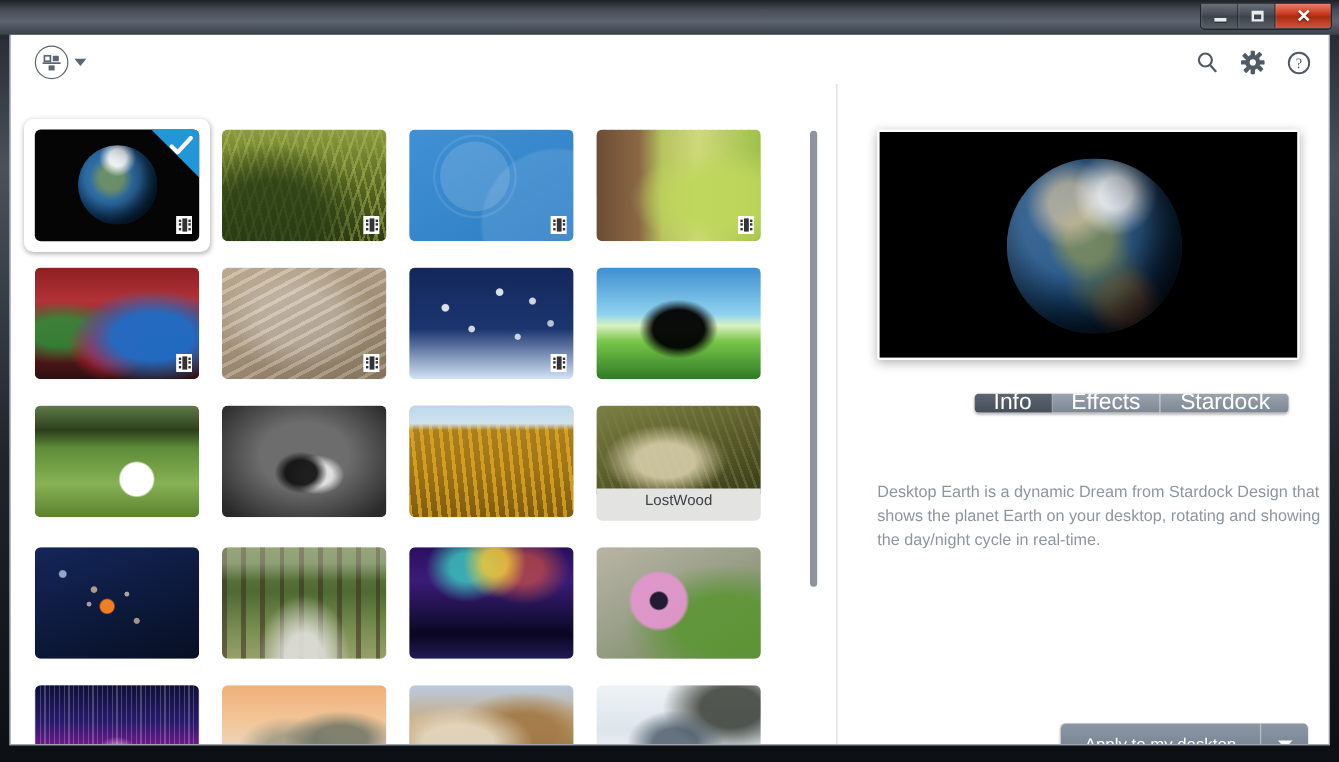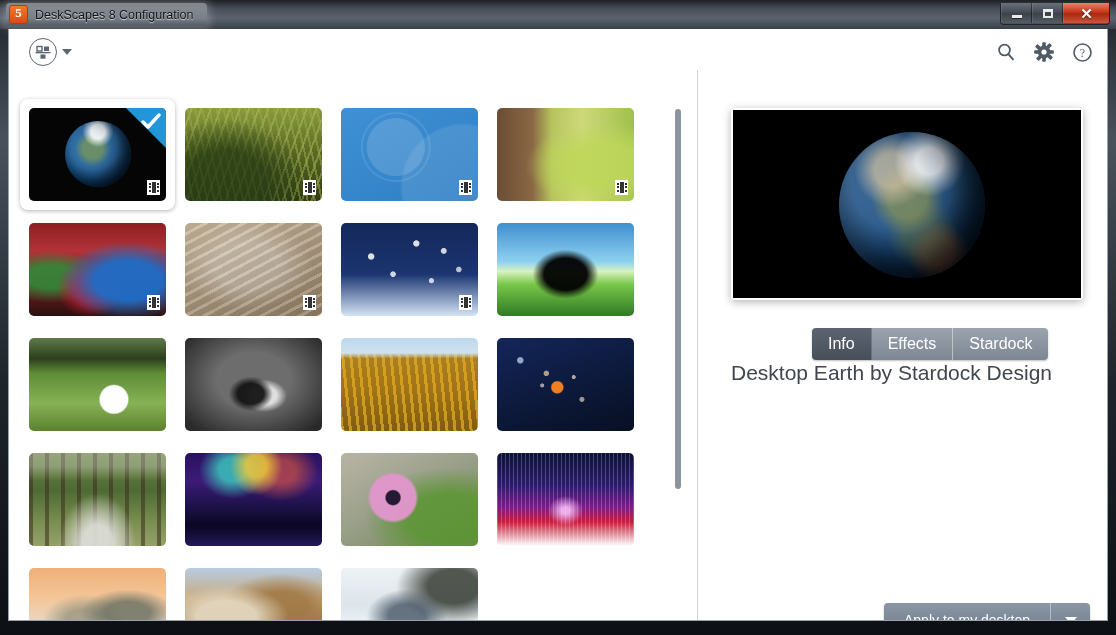--- a/index.html
+++ b/index.html
@@ -303,24 +303,24 @@
   
   #tab-group {
     position: absolute;
     left: 114px; top: 258px;
     display: flex;
     border-radius: 4px;
     overflow: hidden;
     box-shadow: 0 1px 2px rgba(0,0,0,0.25);
   }
   .tab {
-    height: 32px;
+    height: 16px;
     padding: 0 16px;
     display: flex; align-items: center; justify-content: center;
-    font-size: 16px;
+    font-size: 19px;
     color: #ffffff;
     background: linear-gradient(180deg,#9aa3ae 0%, #7d8793 100%);
     border-right: 1px solid rgba(255,255,255,0.45);
     box-sizing: border-box;
     white-space: nowrap;
   }
   .tab:last-child { border-right: none; }
   .tab.active {
     background: linear-gradient(180deg,#5b6470 0%, #474f59 100%);
     border-right-color: rgba(255,255,255,0.18);
@@ -373,24 +373,20 @@
     border-top: 7px solid #ffffff;
     display: block;
   }
 </style>
 </head>
 <body>
 
 <div id="window-frame">
 
   <div id="title-bar">
-    <div id="title-bar-inner">
-      <span id="app-icon"></span>
-      <span id="window-title">DeskScapes 8 Configuration</span>
-    </div>
 
     <div id="window-buttons">
       <div class="win-btn">
         <i class="glyph-min"></i>
       </div>
       <div class="win-btn">
         <i class="glyph-max"></i>
       </div>
       <div class="win-btn close">
         <span class="glyph-close">✕</span>
@@ -634,20 +630,29 @@
             </div>
           </div>
           <div class="tile">
             <div class="tile-img-wrap">
               <div class="tile-img" style="background:
       linear-gradient(180deg,#bcd8ea 0%, #cfe2ee 16%, rgba(207,226,238,0) 22%),
       repeating-linear-gradient(84deg, rgba(214,160,32,.85) 0 3px, rgba(130,90,15,.5) 3px 8px),
       linear-gradient(180deg,#e0b43c 0%, #c08f1e 55%, #7d5c11 100%);"></div>
             </div>
           </div>
+          <div class="tile has-label">
+            <div class="tile-img-wrap">
+              <div class="tile-img" style="background:
+      radial-gradient(ellipse at 42% 62%, rgba(214,205,168,.9) 0 22%, rgba(214,205,168,0) 46%),
+      repeating-linear-gradient(70deg, rgba(120,130,60,.45) 0 2px, rgba(60,70,25,0) 2px 7px),
+      linear-gradient(160deg,#7d7f46 0%, #5c5e2d 50%, #3a3b1a 100%);"></div>
+              <div class="tile-label">LostWood</div>
+            </div>
+          </div>
           <div class="tile">
             <div class="tile-img-wrap">
               <div class="tile-img" style="background:
       radial-gradient(circle at 44% 53%, #f07f23 0 6%, rgba(240,127,35,0) 7.5%),
       radial-gradient(circle at 36% 38%, rgba(190,170,150,.9) 0 2.2%, rgba(0,0,0,0) 3%),
       radial-gradient(circle at 56% 42%, rgba(200,190,180,.85) 0 1.8%, rgba(0,0,0,0) 2.5%),
       radial-gradient(circle at 33% 51%, rgba(200,190,180,.8) 0 1.6%, rgba(0,0,0,0) 2.3%),
       radial-gradient(circle at 62% 66%, rgba(200,180,160,.8) 0 2%, rgba(0,0,0,0) 2.8%),
       radial-gradient(circle at 17% 24%, rgba(180,200,230,.8) 0 2%, rgba(0,0,0,0) 2.8%),
       linear-gradient(160deg,#14265a 0%, #0c1838 60%, #070f22 100%);"></div>
@@ -728,21 +733,21 @@
       <div id="preview">
         <div id="earth"></div>
       </div>
 
       <div id="tab-group">
           <div class="tab active">Info</div>
           <div class="tab">Effects</div>
           <div class="tab">Stardock</div>
         </div>
 
-      <div id="detail-title">Desktop Earth by Stardock Design</div>
+      <div id="detail-desc">Desktop Earth is a dynamic Dream from Stardock Design that shows the planet Earth on your desktop, rotating and showing the day/night cycle in real-time.</div>
 
       <div id="apply-group">
         <div id="apply-button">Apply to my desktop</div>
         <div id="apply-dropdown">
           <span class="caret-white"></span>
         </div>
       </div>
     </div>
 
   </div>

